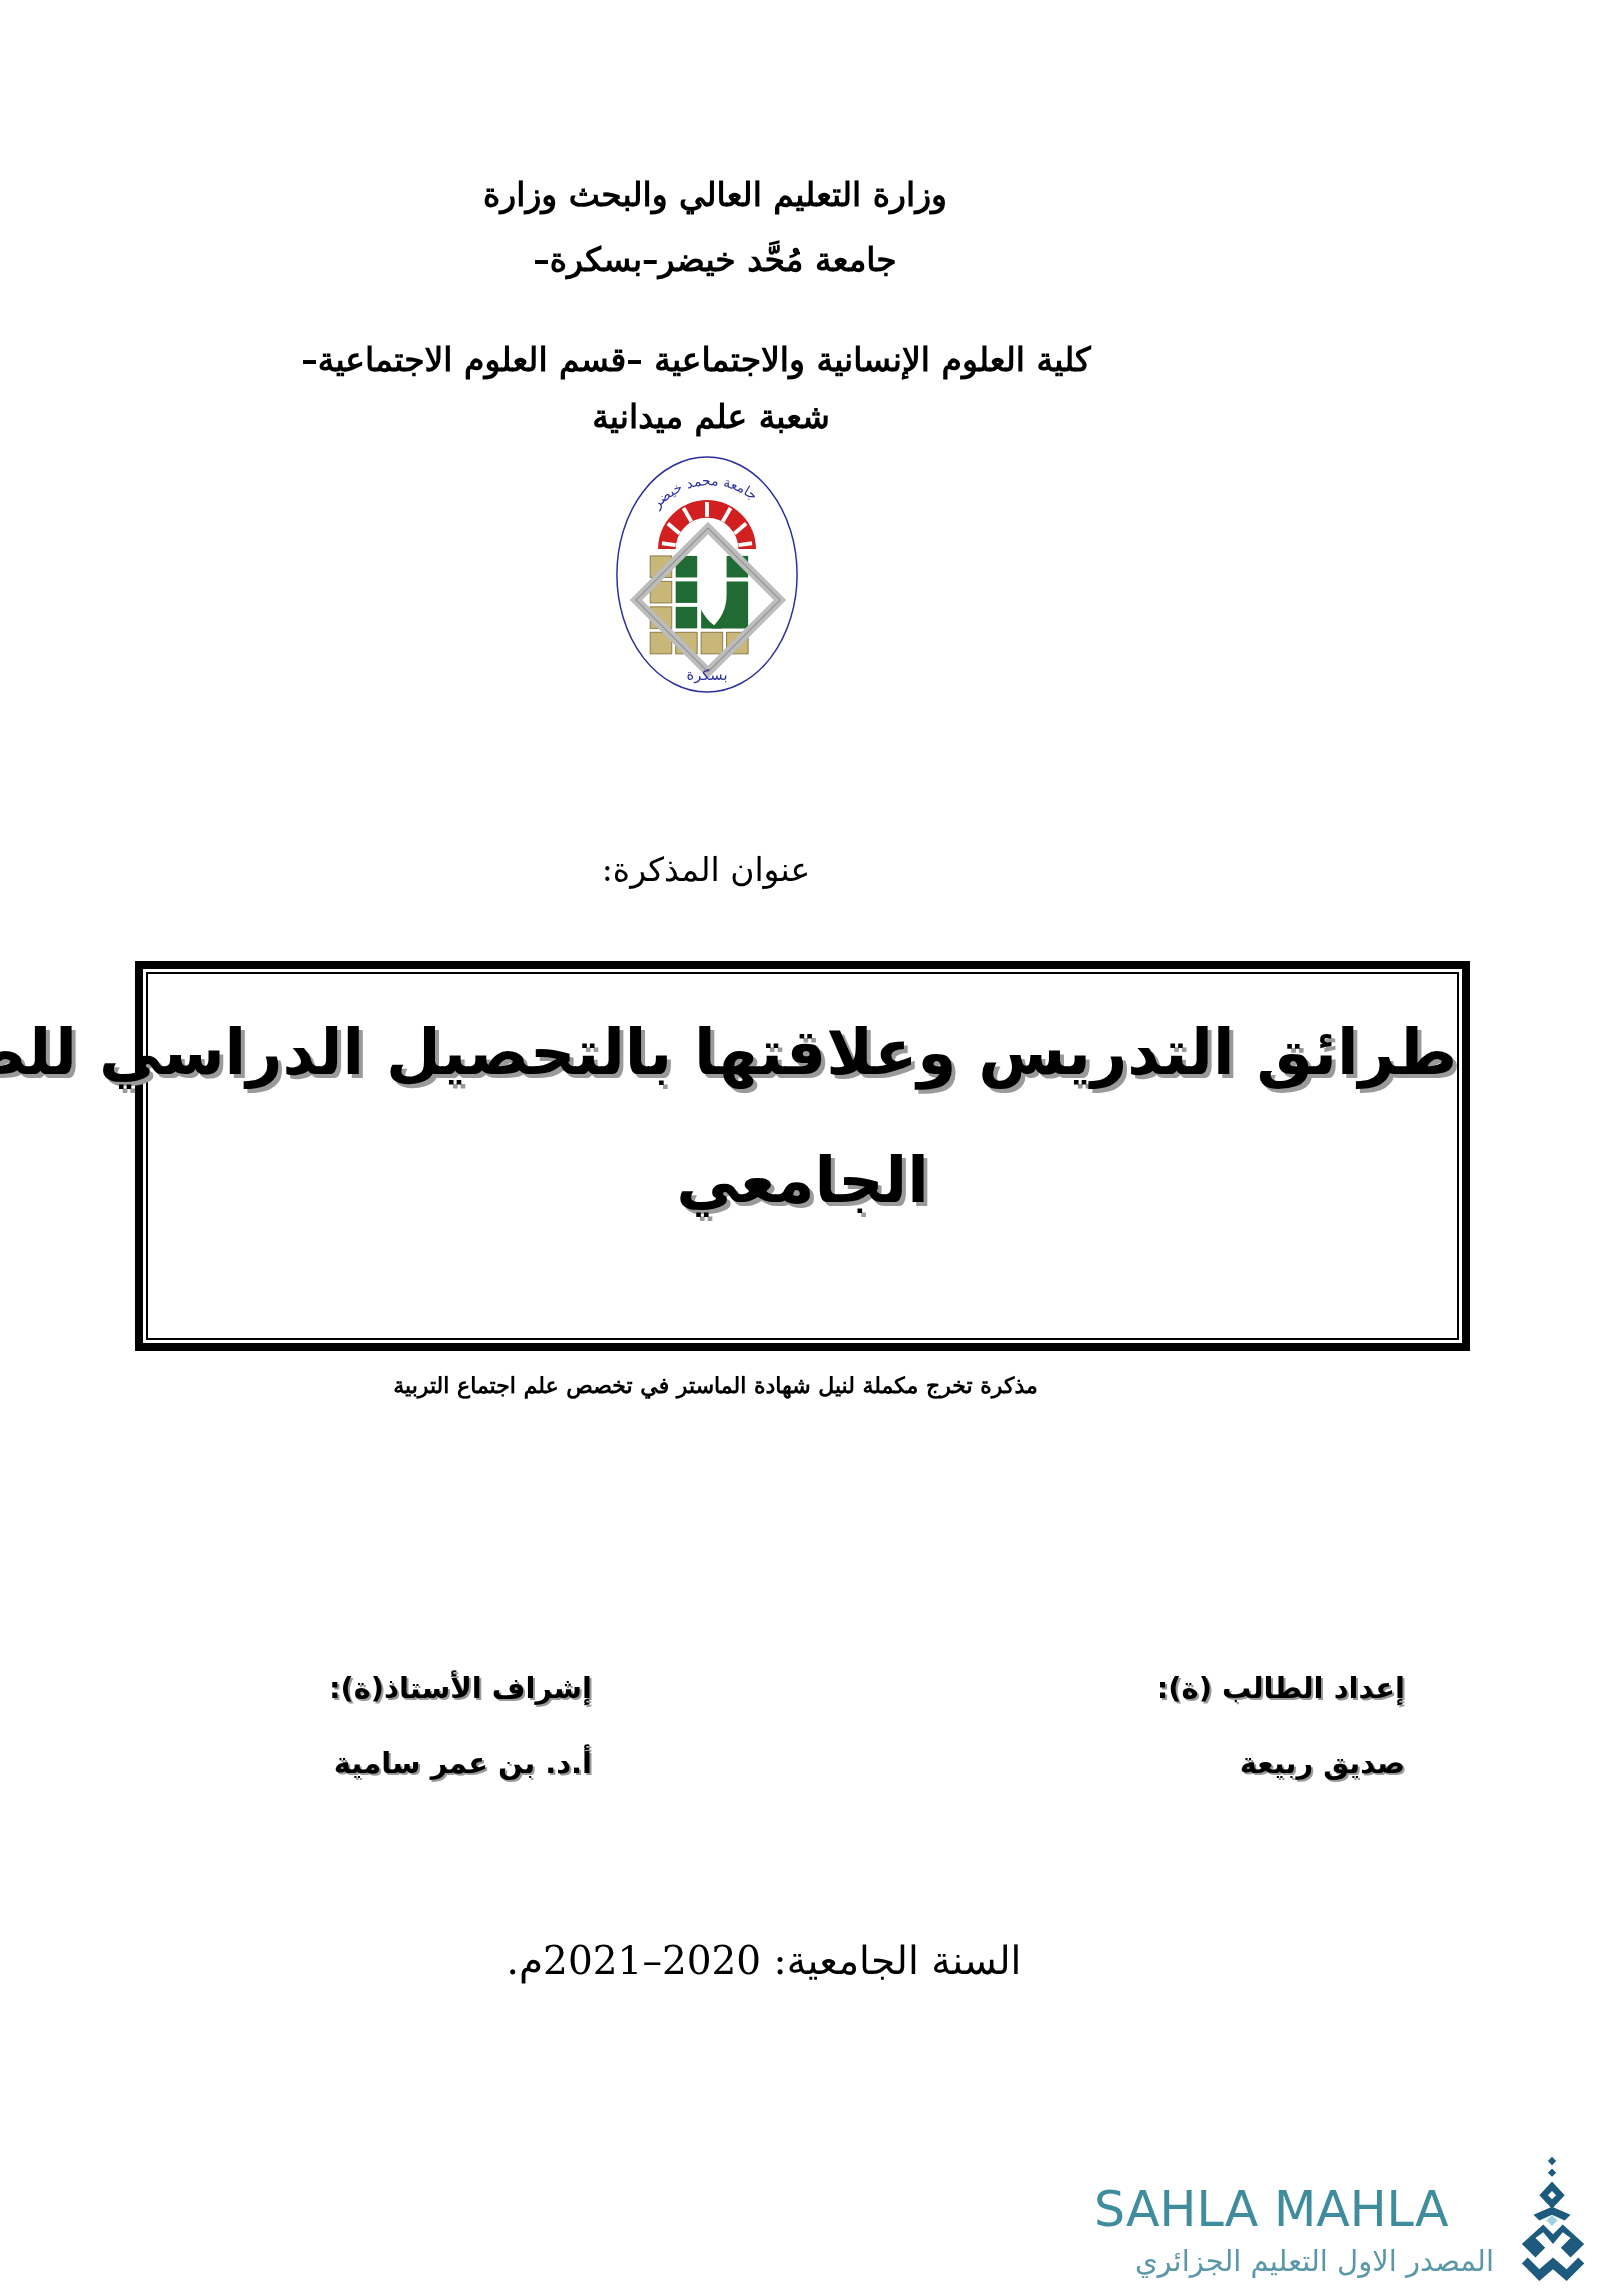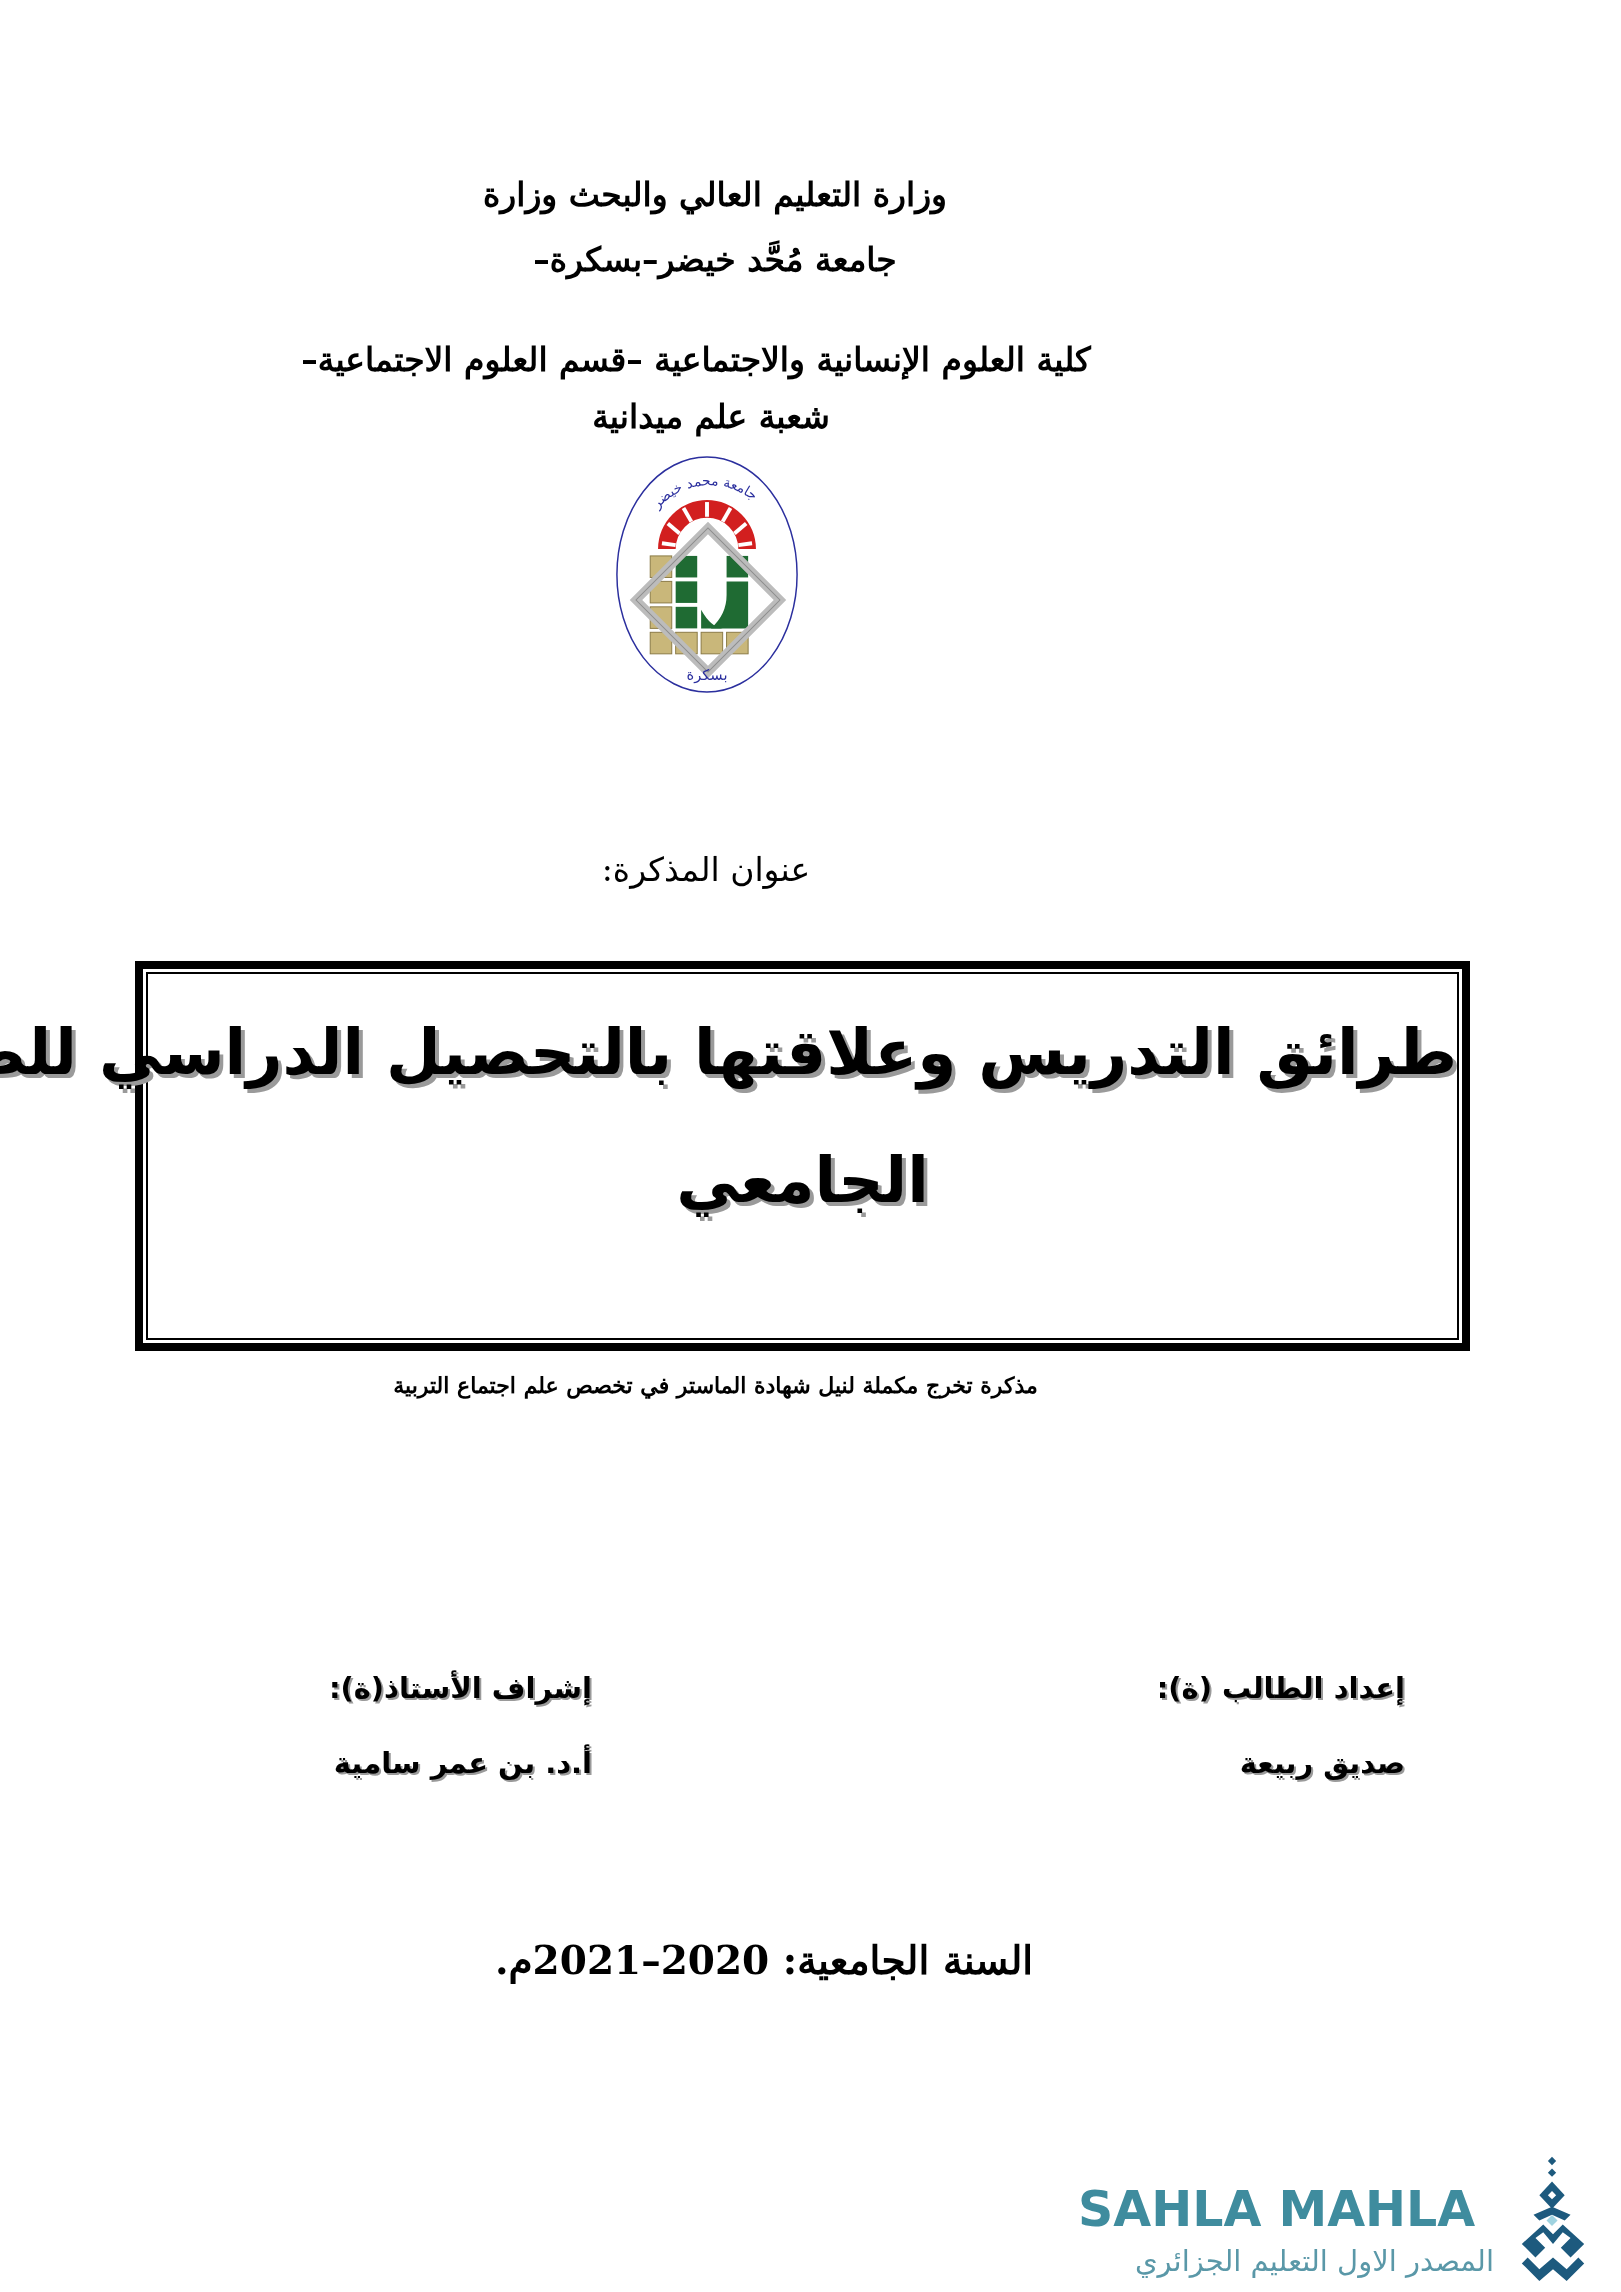--- a/index.html
+++ b/index.html
@@ -93,34 +93,34 @@
       white-space: nowrap;
     }
     .student-label { right: 216px; top: 1666px; text-align: right; }
     .student-value { right: 216px; top: 1741px; text-align: right; }
     .super-label { right: 1029px; top: 1666px; text-align: right; }
     .super-value { right: 1029px; top: 1741px; text-align: right; }
 
     .year-line {
       left: 421px; width: 686px; top: 1929px;
       font-family: "DejaVu Serif", "Liberation Serif", serif;
-      font-weight: bold;
+      font-weight: normal;
       font-size: 39px;
       line-height: 63px;
     }
 
     
     .wm {
       left: 1078px; top: 2156px; width: 543px; height: 136px;
     }
     .wm-brand {
       position: absolute;
-      left: 0; top: 23.5px;
-      font-family: "DejaVu Sans", "Liberation Sans", sans-serif;
-      font-weight: bold;
+      left: 16px; top: 23.5px;
+      font-family: "DejaVu Sans", "Liberation Sans", sans-serif;
+      font-weight: normal;
       font-size: 49px;
       line-height: 59px;
       color: #3f8c9e;
       letter-spacing: 0px;
       white-space: nowrap;
     }
     .wm-tagline {
       position: absolute;
       right: 127px; top: 86px;
       font-family: "DejaVu Sans", "Liberation Sans", sans-serif;

